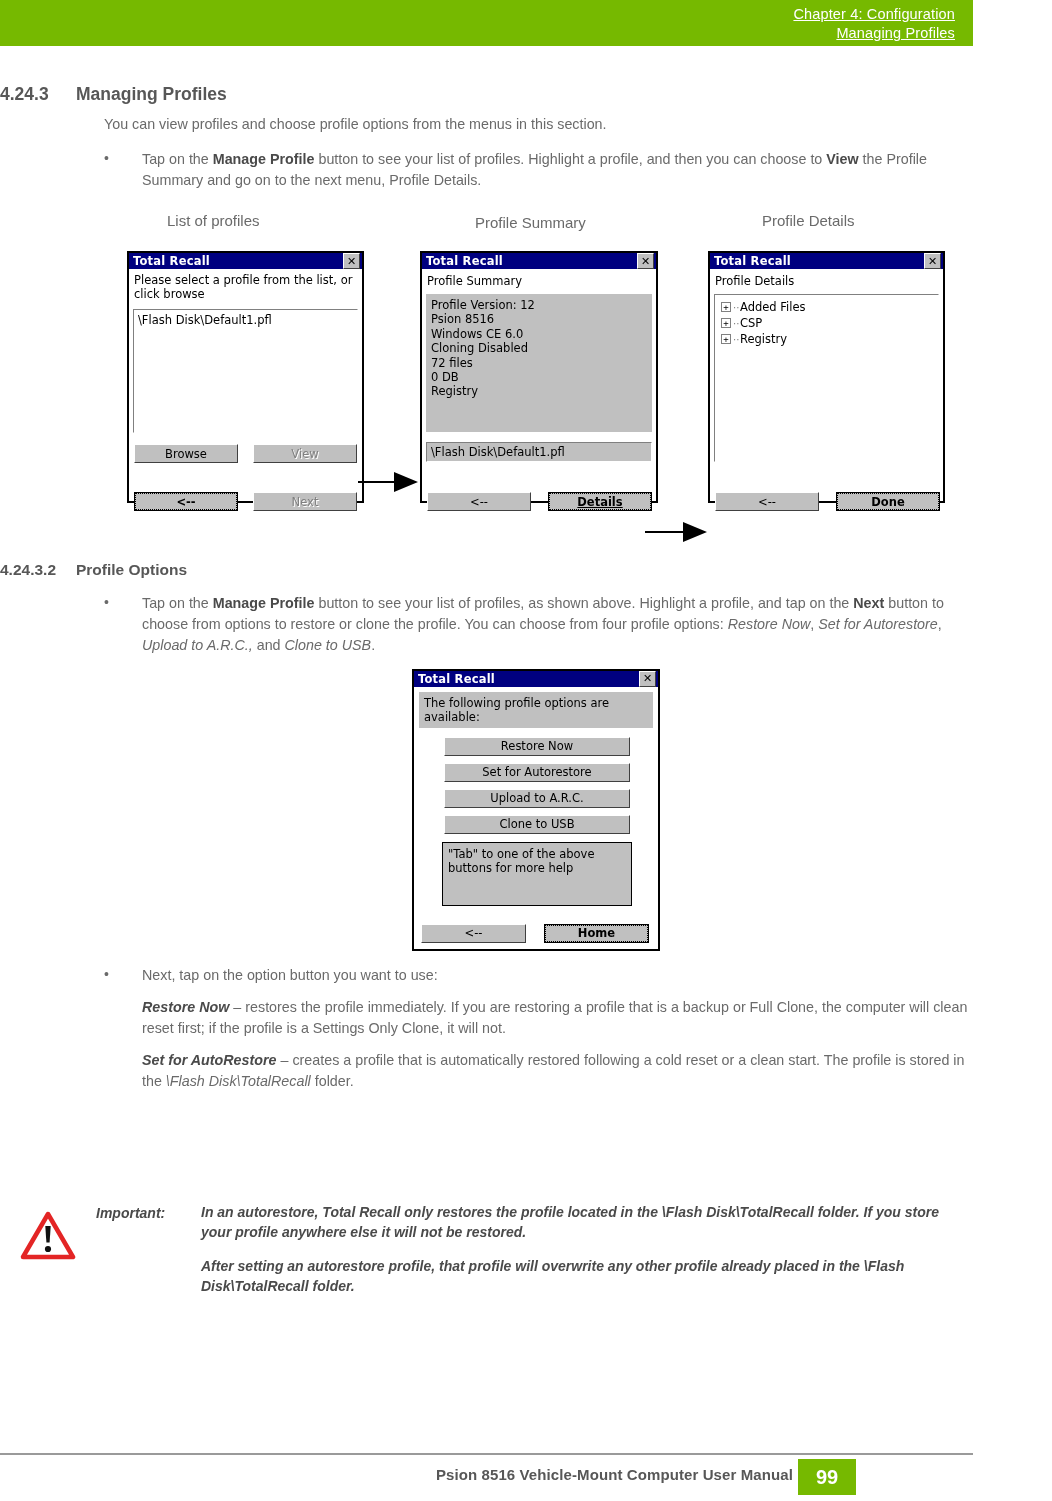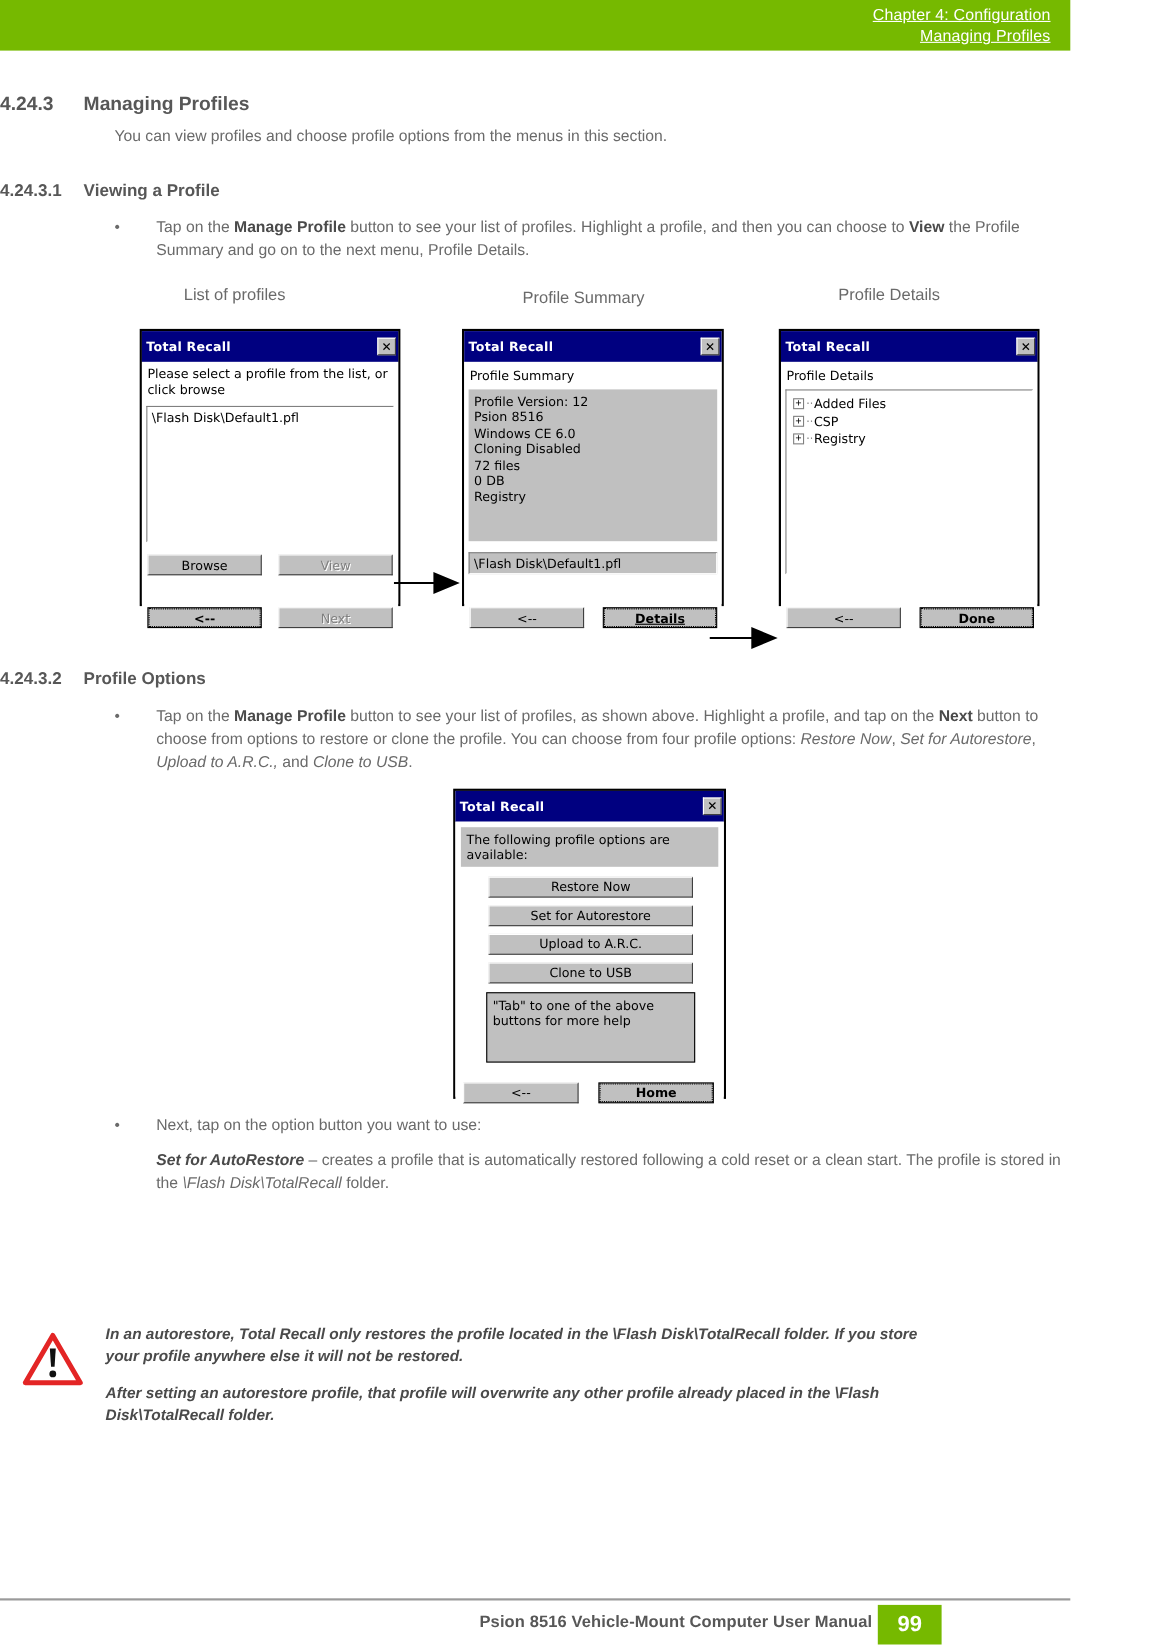--- a/index.html
+++ b/index.html
@@ -50,21 +50,21 @@
   
   .ce{
     position:absolute;
     background:#ffffff;
     border:2px solid #000000;
     font-family:"DejaVu Sans", sans-serif;
     font-size:11.5px;
     color:#000000;
   }
   .ce-title{
-    height:28px; background:#000080; display:flex; align-items:center;
+    height:16px; background:#000080; display:flex; align-items:center;
     justify-content:space-between; padding:0 1px 0 4px;text-align:center;
   }
   .ce-title span.t{ color:#ffffff; font-weight:bold; font-size:11.5px; letter-spacing:.2px;}
   .ce-close{
     width:17px; height:16px; background:#c0c0c0;
     border-top:1.5px solid #ffffff; border-left:1.5px solid #ffffff;
     border-right:1.5px solid #404040; border-bottom:1.5px solid #404040;
     display:flex; align-items:center; justify-content:center;
     font-size:11px; font-weight:bold; color:#000; line-height:1;
     margin-right:1px;
@@ -145,24 +145,20 @@
 </div>
 
 <div class="content">
 
   <div class="h2-row">
     <div class="h2-num">4.24.3</div>
     <div class="h2-title">Managing Profiles</div>
   </div>
   <div class="para">You can view profiles and choose profile options from the menus in this section.</div>
 
-  <div class="h3-row">
-    <div class="h3-num">4.24.3.1</div>
-    <div class="h3-title">Viewing a Profile</div>
-  </div>
   <div class="bullet-row">
     <div class="bullet-dot">•</div>
     <div class="bullet-text">Tap on the <b>Manage Profile</b> button to see your list of profiles. Highlight a profile, and then you can choose to <b>View</b> the Profile Summary and go on to the next menu, Profile Details.</div>
   </div>
 
   <div class="figure" style="height:330px; margin-top:16px;">
 
     <div class="fig-label" style="left:167px; top:5px;">List of profiles</div>
     <div class="fig-label" style="left:475px; top:7px;">Profile Summary</div>
     <div class="fig-label" style="left:762px; top:5px;">Profile Details</div>
@@ -289,32 +285,34 @@
           <span class="inner">Home</span>
         </div>
       </div>
     </div>
   </div>
 
   <div class="bullet-row" style="margin-top:6px;">
     <div class="bullet-dot">•</div>
     <div class="bullet-text">Next, tap on the option button you want to use:</div>
   </div>
+  <div class="ind-para"><b><i>Restore Now</i></b> – restores the profile immediately. If you are restoring a profile that is a backup or Full Clone, the computer will clean reset first; if the profile is a Settings Only Clone, it will not.</div>
   <div class="ind-para"><b><i>Set for AutoRestore</i></b> – creates a profile that is automatically restored following a cold reset or a clean start. The profile is stored in the <i>\Flash Disk\TotalRecall</i> folder.</div>
 </div>
 
 <div class="callout" style="top:1203px;">
   <div class="warn-icon">
     <svg width="56" height="50" viewBox="0 0 56 50" aria-hidden="true">
       <path d="M28 3 L53 46 L3 46 Z" fill="#ffffff" stroke="#e32525" stroke-width="4.5" stroke-linejoin="round"></path>
       <path d="M25.3 15 h5.4 l-1.1 16.5 h-3.2 Z" fill="#111111"></path>
       <circle cx="28" cy="38" r="3.1" fill="#111111"></circle>
     </svg>
   </div>
   <div class="callout-body">
+    <div class="callout-label">Important:</div>
     <div class="callout-text">
       <p>In an autorestore, Total Recall only restores the profile located in the \Flash Disk\TotalRecall folder. If you store your profile anywhere else it will not be restored.</p>
       <p>After setting an autorestore profile, that profile will overwrite any other profile already placed in the \Flash Disk\TotalRecall folder.</p>
     </div>
   </div>
 </div>
 
 <div class="footer">
   <div class="footer-rule"></div>
   <div class="footer-title">Psion 8516 Vehicle-Mount Computer User Manual</div>

